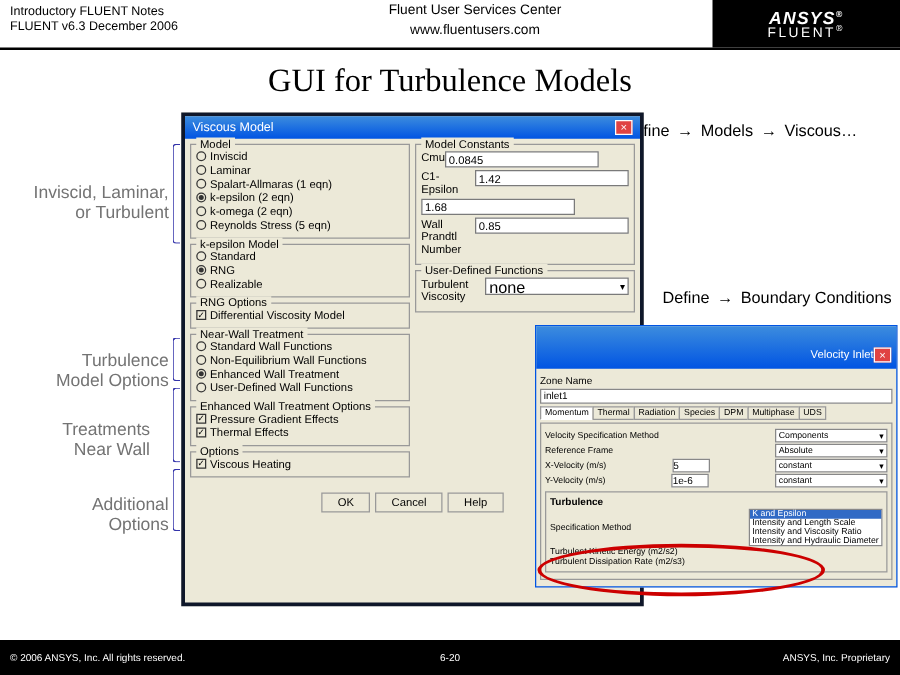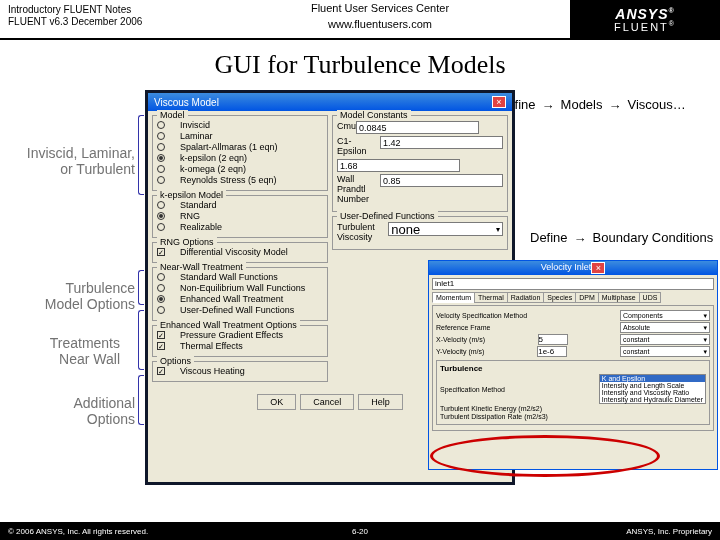--- a/index.html
+++ b/index.html
@@ -26,53 +26,53 @@
 .br3{left:138px;top:225px;width:6px;height:60px}
 .lbl4{left:0;top:310px;width:135px}
 .br4{left:138px;top:290px;width:6px;height:50px}
 .vm-window{position:absolute;left:145px;top:5px;width:370px;height:395px;border:3px solid #0f172a;background:#ECE9D8;font-size:9px}
 .vm-title{background:linear-gradient(180deg,#3c8cde,#0054E3);color:#fff;height:18px;padding:2px 6px;font-size:10px;display:flex;justify-content:space-between;align-items:center}
 .close-x{background:#e04343;width:14px;height:12px;text-align:center;line-height:11px;border:1px solid #fff;font-size:9px}
 .vm-body{display:flex;padding:4px;gap:4px}
 .vm-col{flex:1}
 .grp{border:1px solid #999;margin-bottom:4px;padding:3px 4px 4px;position:relative}
 .grp-title{position:absolute;top:-6px;left:4px;background:#ECE9D8;padding:0 3px;font-size:9px}
-.opt{display:flex;align-items:center;gap:15px;font-size:9px;margin:1px 0}
+.opt{display:flex;align-items:center;gap:3px;font-size:9px;margin:1px 0}
 .radio{width:8px;height:8px;border:1px solid #333;border-radius:50%;display:inline-block;flex-shrink:0}
 .radio.sel::after{content:'';display:block;width:4px;height:4px;background:#333;border-radius:50%;margin:1px}
 .chk{width:8px;height:8px;border:1px solid #333;display:inline-block;flex-shrink:0;text-align:center;line-height:7px;font-size:7px}
 .field-row{display:flex;margin:2px 0}
 .field-row label{font-size:9px;margin-bottom:1px}
 .field-row input{font-size:9px;padding:0 2px;border:1px solid #7a7a7a;height:13px;background:#fff}
 .dropdown{font-size:13px;padding:0 2px;border:1px solid #7a7a7a;height:14px;background:#fff;width:100%;display:flex;justify-content:space-between;align-items:center}
 .dropdown::after{content:'▾';font-size:8px}
 .btn{background:#ECE9D8;border:1px solid #999;padding:2px 12px;font-size:9px}
 .btnrow{display:flex;justify-content:center;gap:4px;padding:4px}
 .vi-window{position:absolute;right:2px;top:175px;width:290px;height:210px;border:1px solid #0054E3;background:#ECE9D8;font-size:8px;filter:blur(0.3px)}
-.vi-title{background:linear-gradient(180deg,#3c8cde,#0054E3);color:#fff;height:14px;padding:1px 4px;font-size:9px;display:flex;justify-content:center}
+.vi-title{background:linear-gradient(180deg,#3c8cde,#0054E3);color:#fff;height:14px;padding:17px 4px;font-size:9px;display:flex;justify-content:flex-end}
 .vi-body{padding:3px}
 .vi-body .lab{font-size:8px;margin:2px 0}
 .vi-body input{font-size:8px;border:1px solid #888;height:11px;width:30px;background:#fff}
 .tabs{display:flex;font-size:7px;margin:2px 0}
 .tab{padding:1px 3px;border:1px solid #999;background:#ECE9D8;margin-right:-1px}
 .tab.act{background:#fff;border-bottom-color:#fff}
 .vi-grp{border:1px solid #999;padding:3px;margin:2px 0}
 .vi-row{display:flex;justify-content:space-between;align-items:center;margin:1px 0;font-size:7px}
 .vi-row .dd{border:1px solid #888;background:#fff;padding:0 2px;min-width:90px;height:11px;display:flex;justify-content:space-between;align-items:center}
 .vi-row .dd::after{content:'▾';font-size:7px}
 .spec-list{background:#fff;border:1px solid #888;font-size:7px}
 .spec-list div{padding:0 2px}
 .spec-list .sel{background:#316AC5;color:#fff}
 .ellipse{position:absolute;border:3px solid #c00;border-radius:50%}
 .ell1{left:430px;top:350px;width:230px;height:42px}
 .crumb{position:absolute;font-family:'Times New Roman',serif;font-size:13px;display:flex;align-items:center;gap:6px}
 .crumb .arr{color:#000}
 .crumb1{left:498px;top:12px}
 .crumb2{left:530px;top:145px}
-.footer{position:absolute;bottom:0;left:0;right:0;height:18px;background:#000;color:#fff;display:flex;justify-content:space-between;align-items:center;padding:0 8px;font-size:8px}
+.footer{position:absolute;bottom:0;left:0;right:0;height:28px;background:#000;color:#fff;display:flex;justify-content:space-between;align-items:center;padding:0 8px;font-size:8px}
 .footer .pg{position:absolute;left:50%;transform:translateX(-50%)}
 </style>
 </head>
 <body>
 
 <div class="topbar">
   <div class="top-left">
     <div>Introductory FLUENT Notes</div>
     <div>FLUENT v6.3 December 2006</div>
   </div>
@@ -255,20 +255,21 @@
       <button class="btn">Help</button>
     </div>
   </div>
 
   <div class="vi-window">
     <div class="vi-title">
       <span>Velocity Inlet</span>
       <span class="close-x">×</span>
     </div>
     <div class="vi-body">
+      <div class="lab">Zone Name</div>
       <div style="border:1px solid #888;background:#fff;height:12px;font-size:8px;padding:0 2px">inlet1</div>
       <div class="tabs">
         <div class="tab act">Momentum</div>
         <div class="tab">Thermal</div>
         <div class="tab">Radiation</div>
         <div class="tab">Species</div>
         <div class="tab">DPM</div>
         <div class="tab">Multiphase</div>
         <div class="tab">UDS</div>
       </div>

